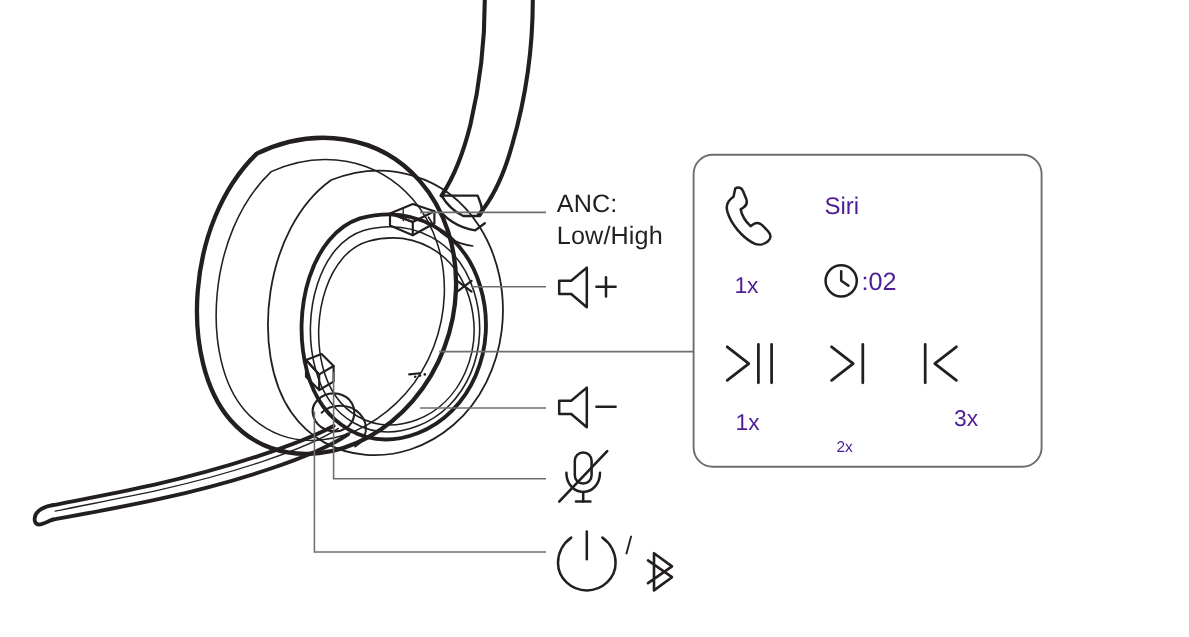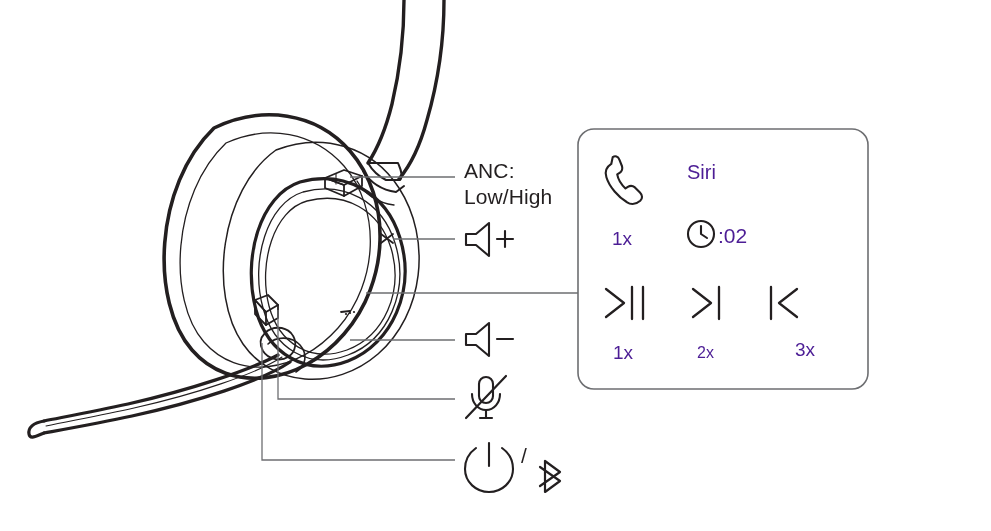--- a/index.html
+++ b/index.html
@@ -43,21 +43,21 @@
     font-size: 20px;
     line-height: 27px;
     color: #4c1d95;
     white-space: pre;
   }
   .p-siri    { left: 687px; top: 159px; }
   .p-ga      { left: 687px; top: 186px; }
   .p-1x-top  { left: 612px; top: 225px; font-size: 19px; }
   .p-sec     { left: 718px; top: 222px; font-size: 21px; }
   .p-1x      { left: 613px; top: 339px; font-size: 19px; }
-  .p-2x      { left: 697px; top: 339px; font-size: 16px; }
+  .p-2x      { left: 697px; top: 359px; font-size: 13px; }
   .p-3x      { left: 771px; top: 336px; font-size: 19px; margin-left: 24px; }
 </style>
 </head>
 <body>
 
 <div id="stage">
 
   <svg class="art" viewBox="0 0 991 531">
     <g fill="none" stroke="#231f20" stroke-linecap="round" stroke-linejoin="round">
 

